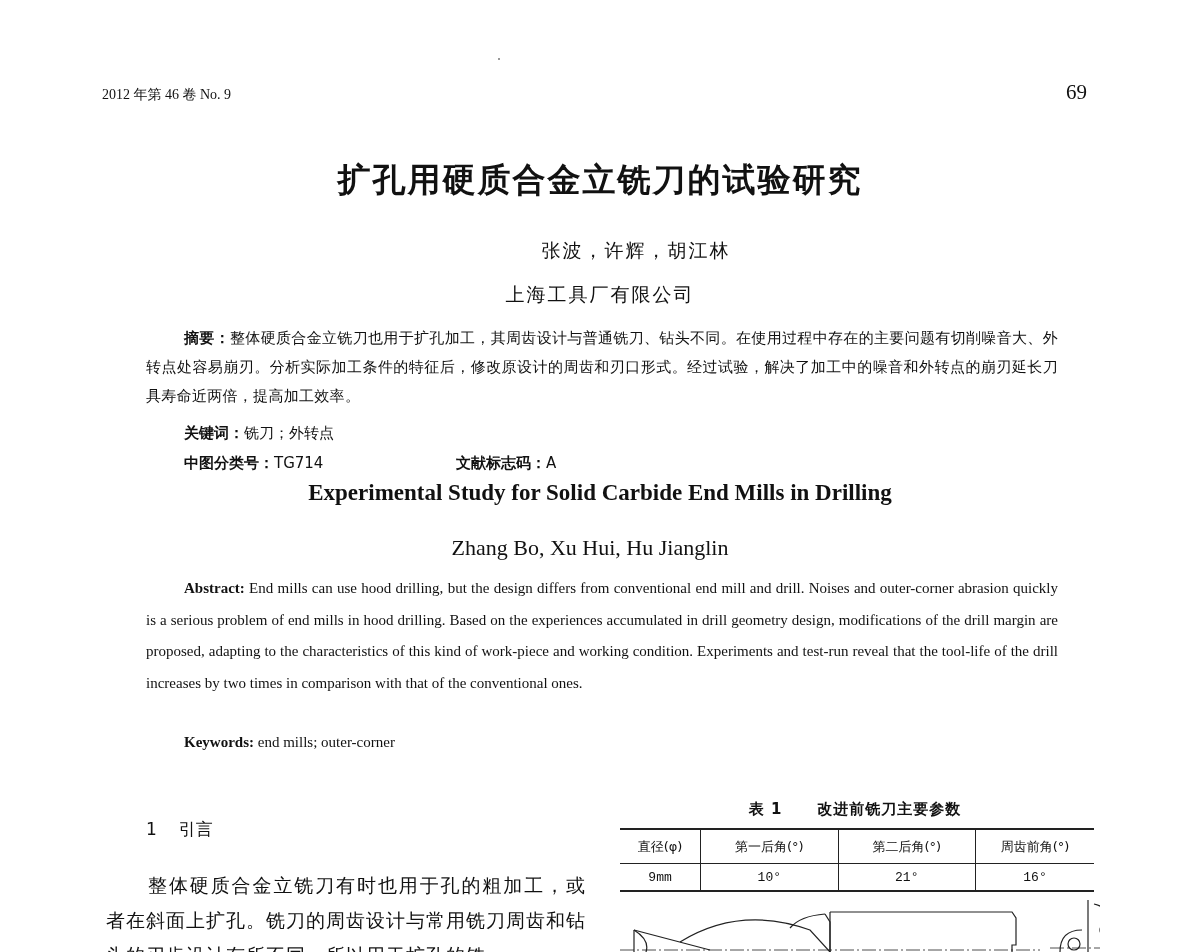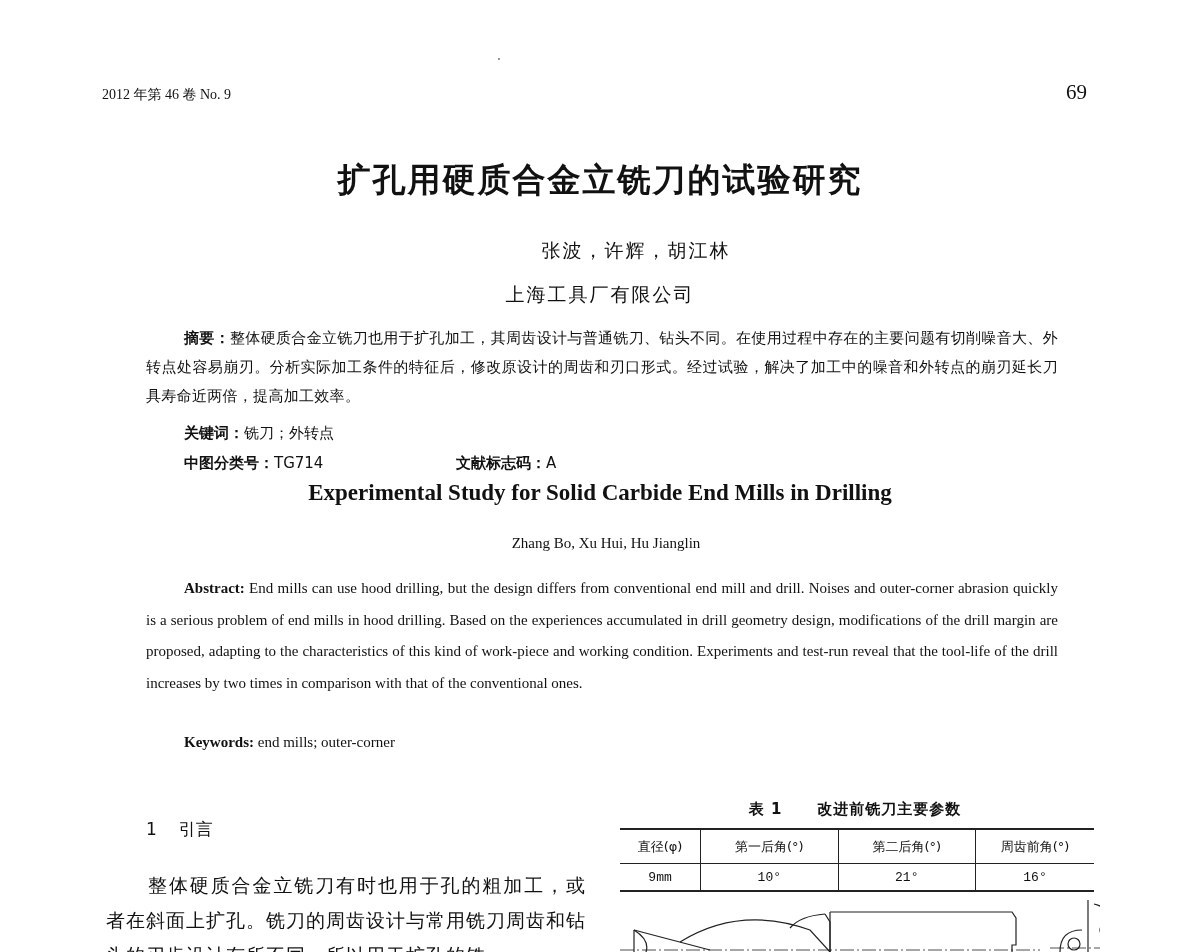--- a/index.html
+++ b/index.html
@@ -10,21 +10,21 @@
   .dot { left: 498px; top: 58px; width: 2px; height: 2px; background: #999; }
   .title-cn { left: 0; width: 1200px; top: 158px; text-align: center; font-size: 33px; font-weight: bold; font-family: "DejaVu Sans", sans-serif; letter-spacing: 2px; }
   .authors-cn { left: 0; width: 1200px; top: 238px; text-align: center; font-size: 19px; font-family: "DejaVu Sans", sans-serif; letter-spacing: 2px; padding-left: 36px; }
   .affil-cn { left: 0; width: 1200px; top: 282px; text-align: center; font-size: 19px; font-family: "DejaVu Sans", sans-serif; letter-spacing: 2px; }
   .abstract-cn { left: 146px; width: 912px; top: 324px; font-size: 15px; line-height: 29px; font-family: "DejaVu Sans", sans-serif; text-indent: 38px; text-align: justify; letter-spacing: 0.3px; }
   .bold { font-weight: bold; }
   .kw-cn { left: 184px; top: 424px; font-size: 15px; font-family: "DejaVu Sans", sans-serif; }
   .cls-cn { left: 184px; top: 454px; font-size: 15px; font-family: "DejaVu Sans", sans-serif; }
   .doc-cn { left: 456px; top: 454px; font-size: 15px; font-family: "DejaVu Sans", sans-serif; }
   .title-en { left: 0; width: 1200px; top: 480px; text-align: center; font-size: 23px; font-weight: bold; font-family: "Liberation Serif", serif; }
-  .authors-en { left: 16px; width: 1180px; top: 535px; text-align: center; font-size: 15px; font-family: "Liberation Serif", serif; }
+  .authors-en { left: 0; width: 1180px; top: 535px; text-align: center; font-size: 22px; font-family: "Liberation Serif", serif; }
   .abstract-en { left: 146px; width: 912px; top: 573px; font-size: 15px; line-height: 31.5px; font-family: "Liberation Serif", serif; text-indent: 38px; text-align: justify; }
   .kw-en { left: 184px; top: 734px; font-size: 15px; font-family: "Liberation Serif", serif; }
   .section-head { left: 146px; top: 818px; font-size: 17px; font-family: "DejaVu Sans", sans-serif; }
   .section-head .num { margin-right: 22px; }
   .body-cn { left: 106px; width: 480px; top: 868px; font-size: 19px; line-height: 35px; font-family: "DejaVu Sans", sans-serif; text-indent: 42px; text-align: justify; letter-spacing: 1px; }
   .table-caption { left: 610px; width: 490px; top: 800px; text-align: center; font-size: 15px; font-weight: bold; font-family: "DejaVu Sans", sans-serif; letter-spacing: 1px; }
   .table-caption .num { margin-right: 35px; }
   table.params { position: absolute; left: 620px; top: 828px; width: 474px; border-collapse: collapse; font-size: 13px; }
   table.params th, table.params td { text-align: center; font-weight: normal; padding: 0; height: 29px; border-left: 1px solid #222; margin-top: 45px; }
   table.params th:first-child, table.params td:first-child { border-left: none; }

